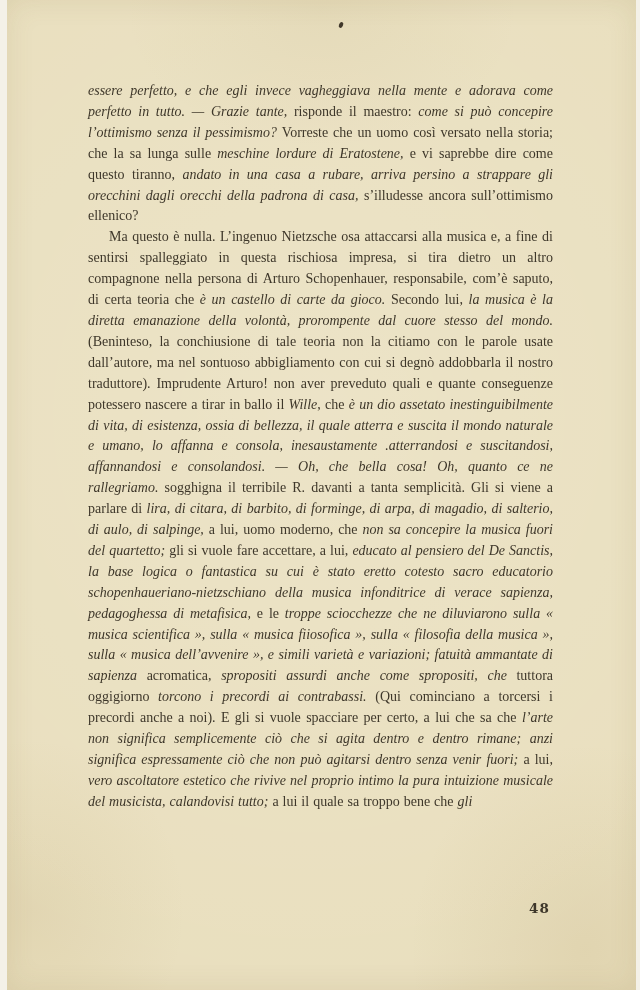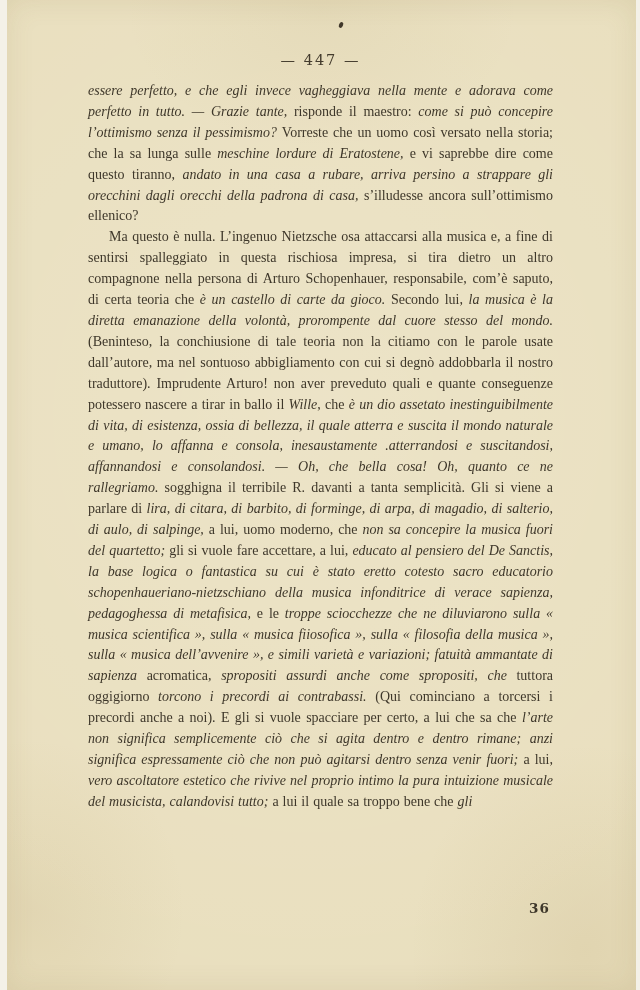--- a/index.html
+++ b/index.html
@@ -81,21 +81,20 @@
   }
 </style>
 </head>
 <body>
 
 <div class="scan-frame">
   <div class="paper"></div>
 
   <div class="ink-speck"></div>
 
-  <div class="header-number">— 447 —</div>
 
   <div class="text-block">
       <p><span class="run-italic">essere perfetto, e che egli invece vagheggiava nella mente e adorava come perfetto in tutto. — Grazie tante, </span><span class="run-roman">risponde il maestro: </span><span class="run-italic">come si può concepire l’ottimismo senza il pessimismo? </span><span class="run-roman">Vorreste che un uomo così versato nella storia; che la sa lunga sulle </span><span class="run-italic">meschine lordure di Eratostene, </span><span class="run-roman">e vi saprebbe dire come questo tiranno, </span><span class="run-italic">andato in una casa a rubare, arriva persino a strappare gli orecchini dagli orecchi della padrona di casa, </span><span class="run-roman">s’illudesse ancora sull’ottimismo ellenico?</span></p>
       <p class="indent"><span class="run-roman">Ma questo è nulla. L’ingenuo Nietzsche osa attaccarsi alla musica e, a fine di sentirsi spalleggiato in questa rischiosa impresa, si tira dietro un altro compagnone nella persona di Arturo Schopenhauer, responsabile, com’è saputo, di certa teoria che </span><span class="run-italic">è un castello di carte da gioco. </span><span class="run-roman">Secondo lui, </span><span class="run-italic">la musica è la diretta emanazione della volontà, prorompente dal cuore stesso del mondo. </span><span class="run-roman">(Beninteso, la conchiusione di tale teoria non la citiamo con le parole usate dall’autore, ma nel sontuoso abbigliamento con cui si degnò addobbarla il nostro traduttore). Imprudente Arturo! non aver preveduto quali e quante conseguenze potessero nascere a tirar in ballo il </span><span class="run-italic">Wille</span><span class="run-roman">, che </span><span class="run-italic">è un dio assetato inestinguibilmente di vita, di esistenza, ossia di bellezza, il quale atterra e suscita il mondo naturale e umano, lo affanna e consola, inesaustamente .atterrandosi e suscitandosi, affannandosi e consolandosi. — Oh, che bella cosa! Oh, quanto ce ne rallegriamo. </span><span class="run-roman">sogghigna il terribile R. davanti a tanta semplicità. Gli si viene a parlare di </span><span class="run-italic">lira, di citara, di barbito, di forminge, di arpa, di magadio, di salterio, di aulo, di salpinge, </span><span class="run-roman">a lui, uomo moderno, che </span><span class="run-italic">non sa concepire la musica fuori del quartetto; </span><span class="run-roman">gli si vuole fare accettare, a lui, </span><span class="run-italic">educato al pensiero del De Sanctis, la base logica o fantastica su cui è stato eretto cotesto sacro educatorio schopenhaueriano-nietzschiano della musica infonditrice di verace sapienza, pedagoghessa di metafisica, </span><span class="run-roman">e le </span><span class="run-italic">troppe sciocchezze che ne diluviarono sulla « musica scientifica », sulla « musica fiiosofica », sulla « filosofia della musica », sulla « musica dell’avvenire », e simili varietà e variazioni; fatuità ammantate di sapienza </span><span class="run-roman">acromatica, </span><span class="run-italic">spropositi assurdi anche come spropositi, che </span><span class="run-roman">tuttora oggigiorno </span><span class="run-italic">torcono i precordi ai contrabassi. </span><span class="run-roman">(Qui cominciano a torcersi i precordi anche a noi). E gli si vuole spacciare per certo, a lui che sa che </span><span class="run-italic">l’arte non significa semplicemente ciò che si agita dentro e dentro rimane; anzi significa espressamente ciò che non può agitarsi dentro senza venir fuori; </span><span class="run-roman">a lui, </span><span class="run-italic">vero ascoltatore estetico che rivive nel proprio intimo la pura intuizione musicale del musicista, calandovisi tutto; </span><span class="run-roman">a lui il quale sa troppo bene che </span><span class="run-italic">gli</span></p>
     </div>
 
-  <div class="signature-number">36</div>
+  <div class="signature-number">48</div>
 </div>
 
 </body></html>

